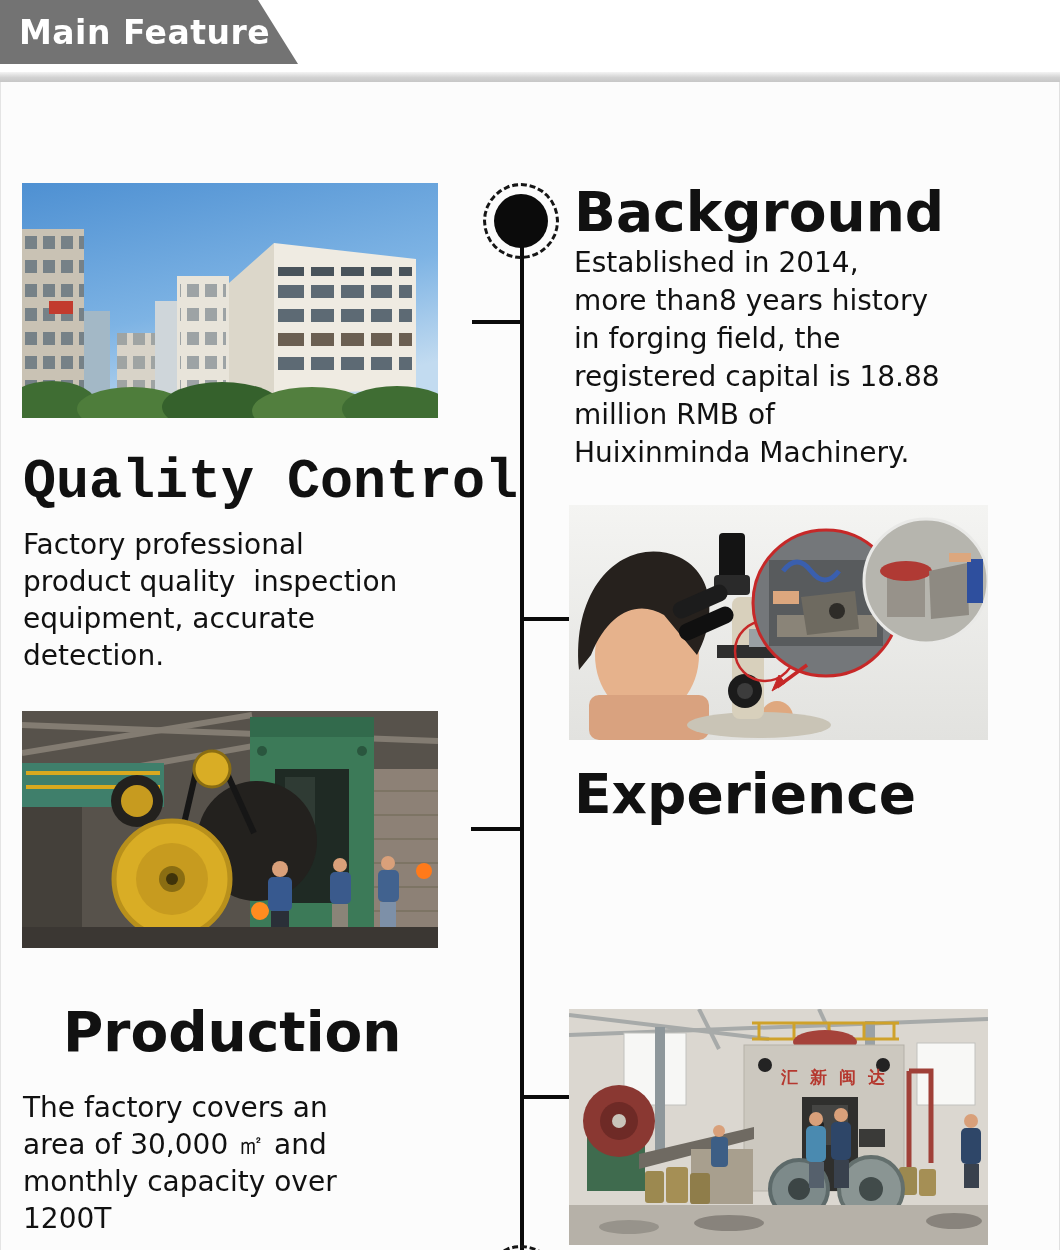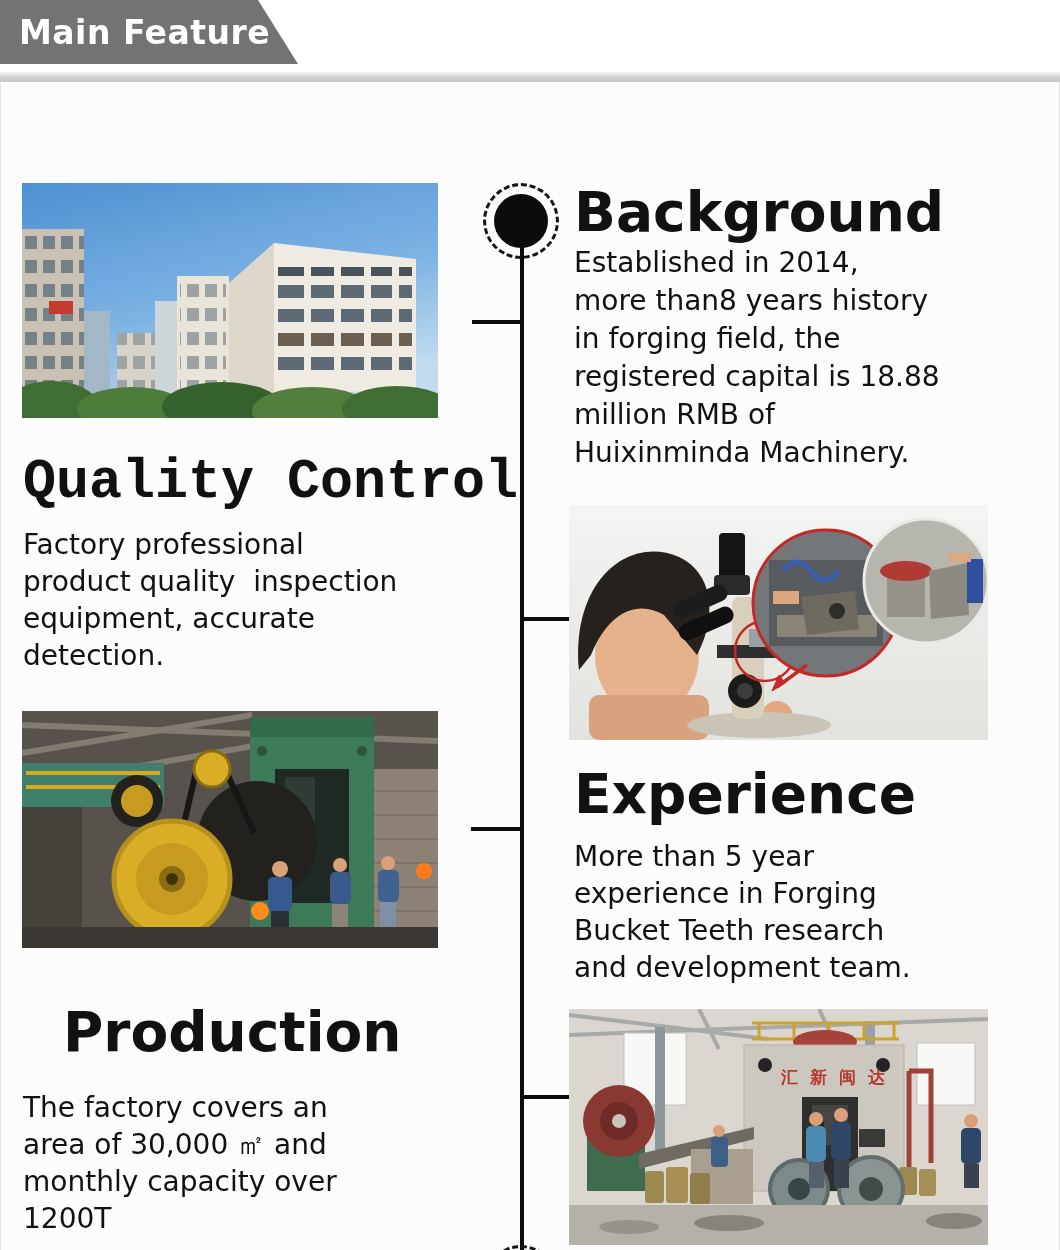--- a/index.html
+++ b/index.html
@@ -336,24 +336,20 @@
 million RMB of
 Huixinminda Machinery.</div>
 
   <div class="sec-title t-quality">Quality Control</div>
   <div class="sec-body b-quality">Factory professional
 product quality  inspection
 equipment, accurate
 detection.</div>
 
   <div class="sec-title t-experience">Experience</div>
-  <div class="sec-body b-experience">More than 5 year
-experience in Forging
-Bucket Teeth research
-and development team.</div>
 
   <div class="sec-title t-production">Production</div>
   <div class="sec-body b-production">The factory covers an
 area of 30,000 ㎡ and
 monthly capacity over
 1200T</div>
 
 </div>
 
 </body></html>

